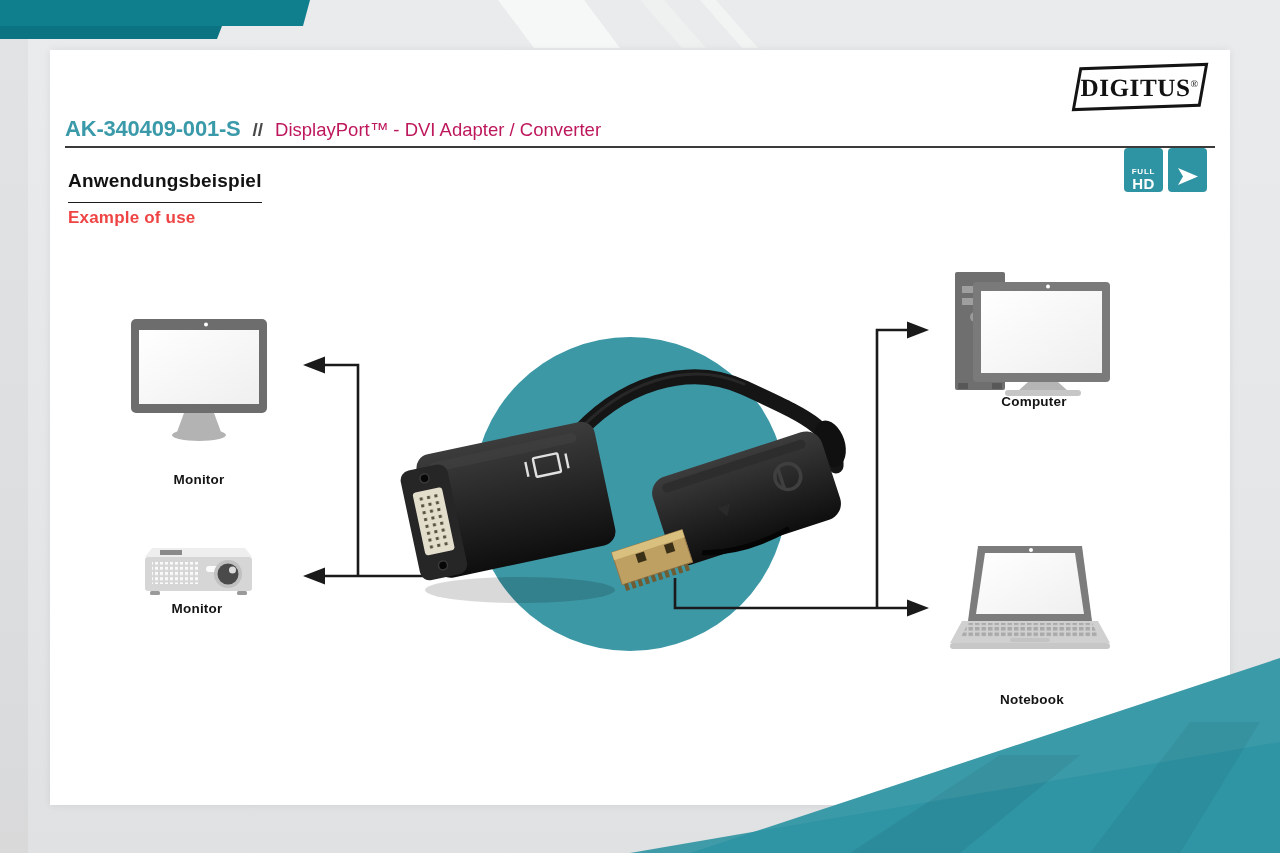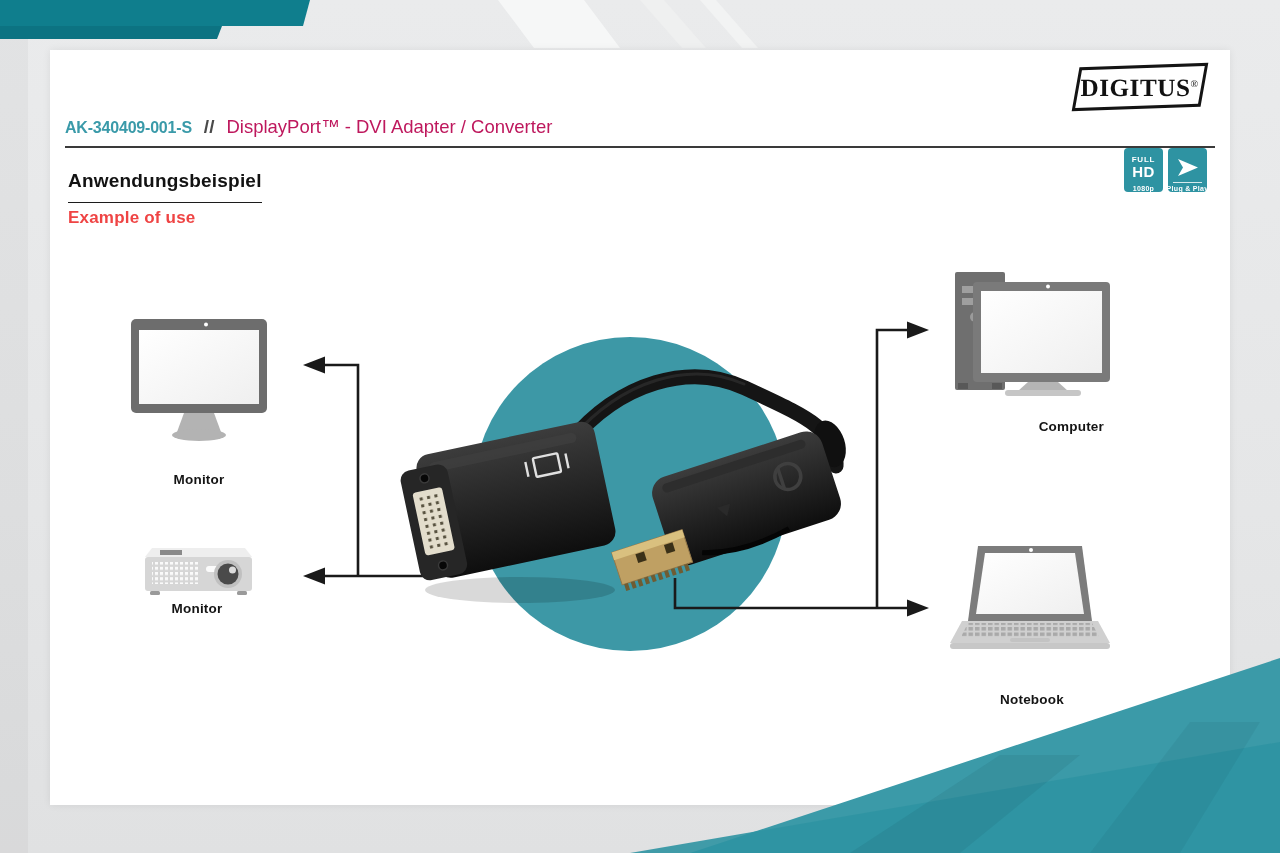--- a/index.html
+++ b/index.html
@@ -25,35 +25,35 @@
     width:122px;height:38px;border:3px solid #141414;background:#fff;
     transform:skewX(-12deg) rotate(-2deg);
     display:flex;align-items:center;justify-content:center;
   }
   .logo-inner{transform:skewX(12deg) rotate(2deg);font-family:"Liberation Serif",serif;
     font-weight:700;font-size:25px;letter-spacing:.5px;color:#111;line-height:1;}
   .logo-inner sup{font-size:10px;font-weight:400;vertical-align:super;}
 
   
   .product-line{position:absolute;left:15px;top:66px;white-space:nowrap;display:flex;align-items:baseline;}
-  .p-code{font-size:16px;font-weight:700;color:#3a9aa9;letter-spacing:-.2px;}
+  .p-code{font-size:22px;font-weight:700;color:#3a9aa9;letter-spacing:-.2px;}
   .p-sep{font-size:19px;font-weight:700;color:#4a4a4a;margin:0 12px;}
   .p-title{font-size:18.5px;font-weight:500;color:#be185d;}
   .header-rule{position:absolute;left:15px;right:15px;top:96px;height:2px;background:#3a3a3a;}
 
   
   .headings{position:absolute;left:18px;top:120px;}
   .h-de{display:inline-block;font-size:19px;font-weight:800;color:#121212;
     border-bottom:1.5px solid #1c1c1c;padding-bottom:10px;letter-spacing:.2px;}
   .h-en{font-size:17px;font-weight:700;color:#ef4444;margin-top:5px;letter-spacing:.2px;}
 
   
   .badges{position:absolute;right:23px;top:98px;display:flex;gap:5px;}
   .badge{width:39px;height:44px;background:#2e93a2;border-radius:4px;color:#fff;
-    display:flex;flex-direction:column;align-items:center;box-sizing:border-box;padding-top:8px;}
+    display:flex;flex-direction:column;align-items:center;box-sizing:border-box;padding-top:20px;}
   .b1{font-size:8px;font-weight:700;letter-spacing:.8px;line-height:1;}
   .b2{font-size:15px;font-weight:700;line-height:1.05;letter-spacing:.5px;}
   .b-line{width:29px;height:1px;background:rgba(255,255,255,.8);margin-top:3px;}
   .b3{font-size:7px;font-weight:700;margin-top:2.5px;letter-spacing:.3px;white-space:nowrap;}
   .badge .arrow-holder{height:23px;display:flex;align-items:center;}
 
   
   .dev-label{position:absolute;width:140px;margin-left:-70px;text-align:center;
     font-size:13.5px;font-weight:700;color:#141414;letter-spacing:.2px;}
 </style>
@@ -249,17 +249,17 @@
   <svg class="swoosh-svg" viewBox="0 0 1280 853" aria-hidden="true">
     <polygon points="1280,658 1280,853 690,853" fill="#3b9aa8"></polygon>
     <polygon points="1280,742 1280,853 630,853" fill="#2f93a2" opacity="0.9"></polygon>
     <polygon points="850,853 1000,755 1080,755 960,853" fill="rgba(15,70,80,0.10)"></polygon>
     <polygon points="1090,853 1190,722 1260,722 1180,853" fill="rgba(15,70,80,0.08)"></polygon>
   </svg>
 
   <div class="overlay">
     <div class="dev-label" style="left:199px;top:472px;">Monitor</div>
     <div class="dev-label" style="left:197px;top:601px;">Monitor</div>
-    <div class="dev-label" style="left:1034px;top:419px;text-align:right;">Computer</div>
+    <div class="dev-label" style="left:1034px;top:394px;">Computer</div>
     <div class="dev-label" style="left:1032px;top:692px;">Notebook</div>
   </div>
 
 </div>
 
 </body></html>

